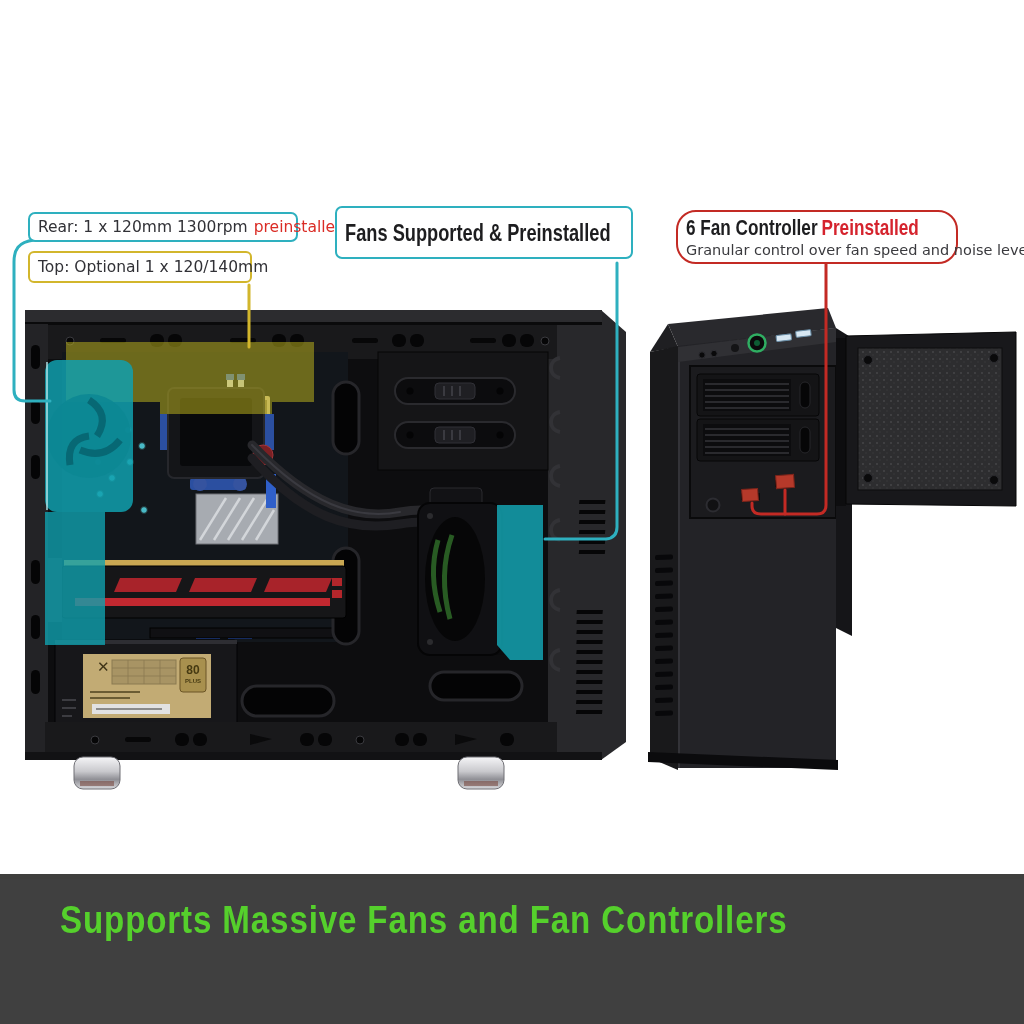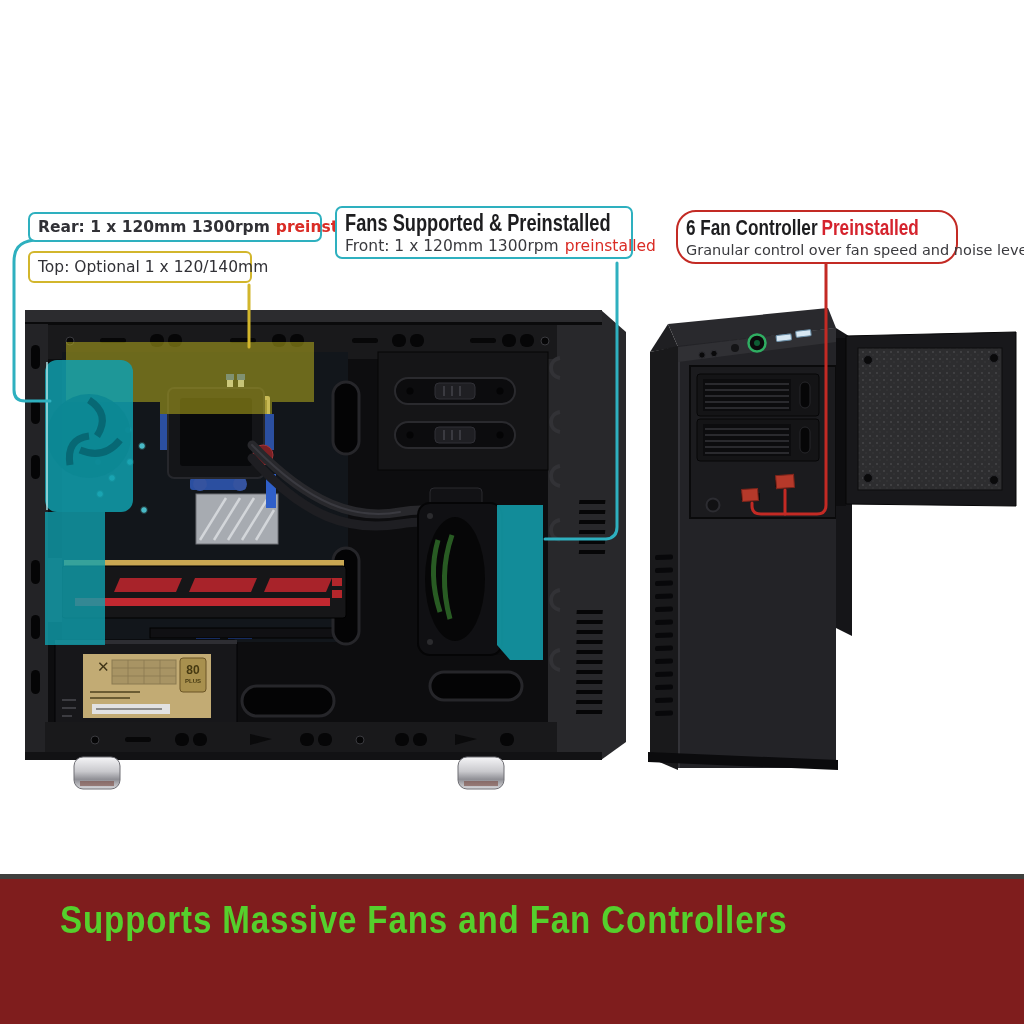--- a/index.html
+++ b/index.html
@@ -12,21 +12,21 @@
   .status-red{color:#da2c25;margin-left:6px;}
   .b-teal{border:2.5px solid #2eb0bf;border-radius:7px;}
   .b-yellow{border:2.5px solid #d2b62c;border-radius:6px;}
   .b-red{border:2.5px solid #c32a24;border-radius:20px;}
   .big-title{font-family:"Liberation Sans",sans-serif;font-weight:bold;color:#1d1d1f;
              font-size:24px;transform:scaleX(0.76);transform-origin:left center;
              display:inline-block;white-space:nowrap;line-height:1.05;}
   .big-title .status-red{margin-left:5px;color:#d5232d;}
   .sub-line{font-size:15.5px;white-space:nowrap;color:#3a3a3e;margin-top:1px;}
   .sub-line-plain{font-size:14.5px;white-space:nowrap;color:#3a3a3e;margin-top:2px;}
-  .banner{position:absolute;left:0;top:874px;width:1024px;height:150px;background:#7f1d1d;}
+  .banner{position:absolute;left:0;top:874px;width:1024px;height:150px;background:#404040;}
   .banner::before{content:"";position:absolute;left:0;top:0;width:100%;height:5px;background:#3f3f3d;}
   .banner-text{position:absolute;left:60px;top:24px;color:#55d02c;
                font-family:"Liberation Sans",sans-serif;font-weight:bold;font-size:39px;
                letter-spacing:1px;transform:scaleX(0.85);transform-origin:left center;white-space:nowrap;}
 </style>
 </head>
 <body>
 
 <div class="stage">
 
@@ -333,32 +333,31 @@
     <path d="M617 263 L617 527 Q617 538 606 539 L545 539" stroke="#2eb0bf" stroke-width="3"></path>
     <path d="M826 263 L826 505 Q826 514 817 514 L761 514 Q752 514 752 506 L752 503" stroke="#c32a24" stroke-width="3"></path>
     <path d="M785 514 L785 490" stroke="#c32a24" stroke-width="3"></path>
   </g>
   <g>
     <rect x="742" y="489" width="16" height="12" fill="#b5392a" stroke="#7e241a" transform="rotate(-4 750 495)"></rect>
     <rect x="776" y="475" width="18" height="13" fill="#b5392a" stroke="#7e241a" transform="rotate(-4 785 481)"></rect>
   </g>
 </svg>
 
-  <div class="callout co-line b-teal" style="left:28px;top:212px;width:294px;height:30px;font-weight:bold;">
+  <div class="callout co-line b-teal" style="left:28px;top:212px;width:270px;height:30px;">
     <span>Rear: 1 x 120mm 1300rpm</span>
       <span class="status-red">preinstalled</span>
   </div>
 
   <div class="callout co-line b-yellow" style="left:28px;top:251px;width:224px;height:32px;">
     <span>Top: Optional 1 x 120/140mm</span>
   </div>
 
   <div class="callout co-stack b-teal" style="left:335px;top:206px;width:298px;height:53px;">
     <span class="big-title">Fans Supported &amp; Preinstalled</span>
-    <span class="sub-line"><span>Front: 1 x 120mm 1300rpm</span><span class="status-red">preinstalled</span></span>
   </div>
 
   <div class="callout co-stack b-red" style="left:676px;top:210px;width:282px;height:54px;">
     <span class="big-title" style="font-size:22px;transform:scaleX(0.78);"><span>6 Fan Controller</span><span class="status-red">Preinstalled</span></span>
     <span class="sub-line-plain">Granular control over fan speed and noise level</span>
   </div>
 
   <div class="banner">
     <div class="banner-text">Supports Massive Fans and Fan Controllers</div>
   </div>

